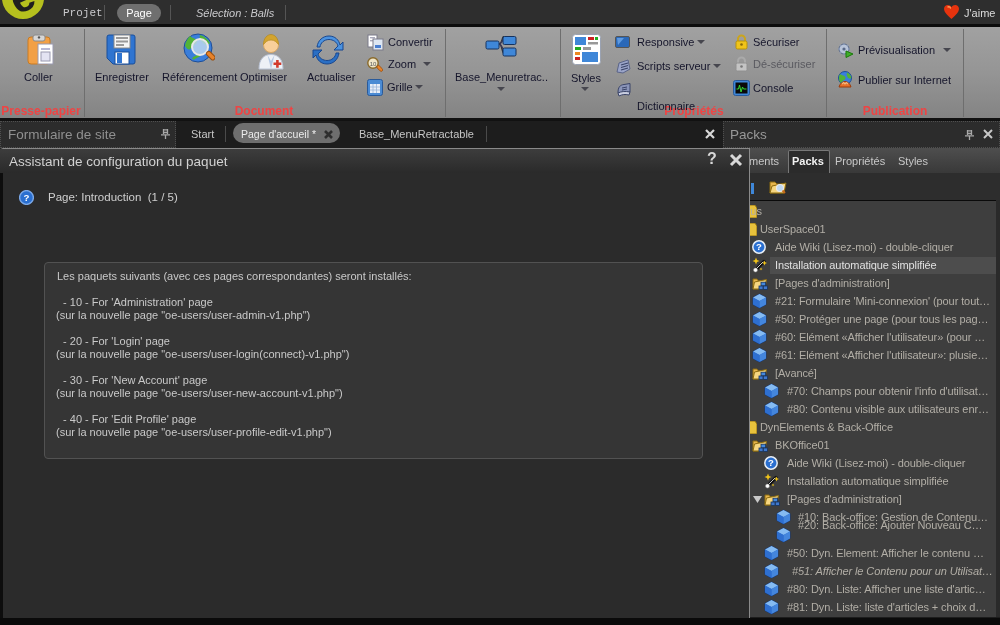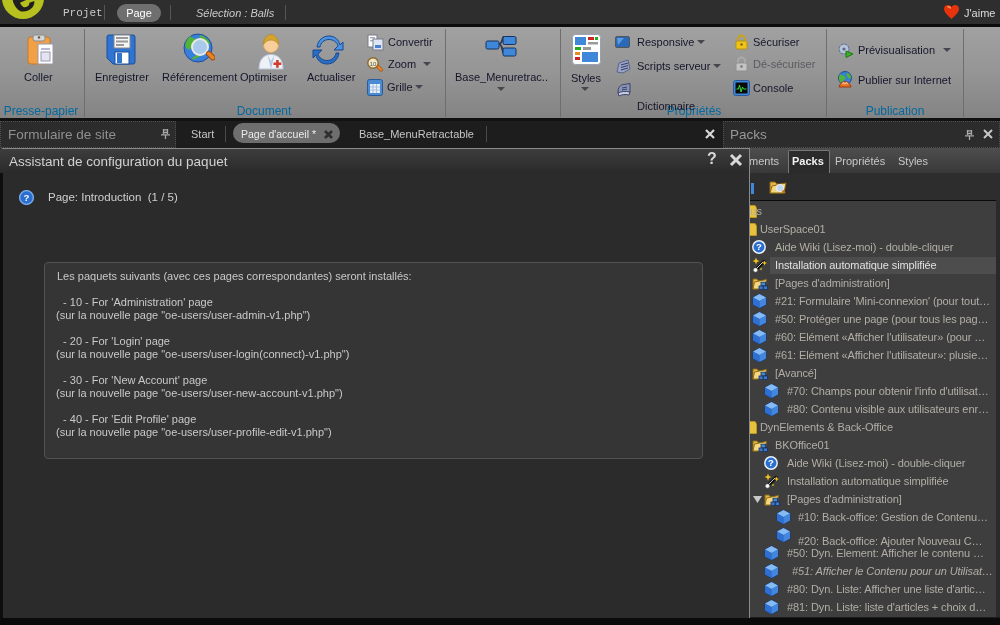--- a/index.html
+++ b/index.html
@@ -1,20 +1,20 @@
 <!DOCTYPE html>
 <html><head>
 <meta charset="utf-8">
 <style>
   * { margin:0; padding:0; box-sizing:border-box; }
   html,body { width:1000px; height:625px; overflow:hidden; background:#000; }
   body { font-family:"Liberation Sans", sans-serif; position:relative; }
   .abs { position:absolute; }
   .lbl { position:absolute; color:#15152b; font-size:11px; white-space:nowrap; }
-  .grplbl { position:absolute; color:#0369a1; font-size:12px; font-weight:normal; white-space:nowrap; transform:translateX(-50%); }
+  .grplbl { position:absolute; color:#ef4444; font-size:12px; font-weight:bold; white-space:nowrap; transform:translateX(-50%); }
   .sep { position:absolute; top:29px; width:1px; height:88px; background:#6e6e6e; }
   .darr { position:absolute; width:0; height:0; border-left:4px solid transparent; border-right:4px solid transparent; border-top:4px solid #46464e; }
   .treerow { position:absolute; left:750px; width:246px; height:18px; color:#b2aea6; font-size:11px; letter-spacing:-0.1px; line-height:18px; white-space:nowrap; overflow:hidden; }
 </style>
 </head>
 <body>
 
 <div class="abs" style="left:0;top:0;width:1000px;height:24px;background:#2e2e2e;"></div>
 <div class="abs" style="left:0;top:24px;width:1000px;height:3px;background:#0c0c0c;"></div>
 
@@ -375,21 +375,21 @@
       <path d="M7.5 8 L14 4.5 L14 11.5 L7.5 15 Z" fill="#4486dd"></path>
       <path d="M7.5 8 L1 4.5 L1 11.5 L7.5 15 Z" fill="#2e6fd0"></path>
     </svg>
     <div class="treerow" style="left:798px;top:508px;width:198px;">#10: Back-office: Gestion de Contenu…</div>
     <svg class="abs" style="left:776px;top:527px" width="15" height="16" viewBox="0 0 15 16">
       <path d="M7.5 1 L14 4.5 L14 11.5 L7.5 15 L1 11.5 L1 4.5 Z" fill="#2e6fd0" stroke="#163a78" stroke-width="1"></path>
       <path d="M7.5 1 L14 4.5 L7.5 8 L1 4.5 Z" fill="#85bbf2"></path>
       <path d="M7.5 8 L14 4.5 L14 11.5 L7.5 15 Z" fill="#4486dd"></path>
       <path d="M7.5 8 L1 4.5 L1 11.5 L7.5 15 Z" fill="#2e6fd0"></path>
     </svg>
-    <div class="treerow" style="left:798px;top:532px;width:198px;">#20: Back-office: Ajouter Nouveau C…</div>
+    <div class="treerow" style="left:798px;top:516px;width:198px;">#20: Back-office: Ajouter Nouveau C…</div>
     <svg class="abs" style="left:764px;top:545px" width="15" height="16" viewBox="0 0 15 16">
       <path d="M7.5 1 L14 4.5 L14 11.5 L7.5 15 L1 11.5 L1 4.5 Z" fill="#2e6fd0" stroke="#163a78" stroke-width="1"></path>
       <path d="M7.5 1 L14 4.5 L7.5 8 L1 4.5 Z" fill="#85bbf2"></path>
       <path d="M7.5 8 L14 4.5 L14 11.5 L7.5 15 Z" fill="#4486dd"></path>
       <path d="M7.5 8 L1 4.5 L1 11.5 L7.5 15 Z" fill="#2e6fd0"></path>
     </svg>
     <div class="treerow" style="left:787px;top:544px;width:209px;">#50: Dyn. Element: Afficher le contenu …</div>
     <svg class="abs" style="left:764px;top:563px" width="15" height="16" viewBox="0 0 15 16">
       <path d="M7.5 1 L14 4.5 L14 11.5 L7.5 15 L1 11.5 L1 4.5 Z" fill="#2e6fd0" stroke="#163a78" stroke-width="1"></path>
       <path d="M7.5 1 L14 4.5 L7.5 8 L1 4.5 Z" fill="#85bbf2"></path>

